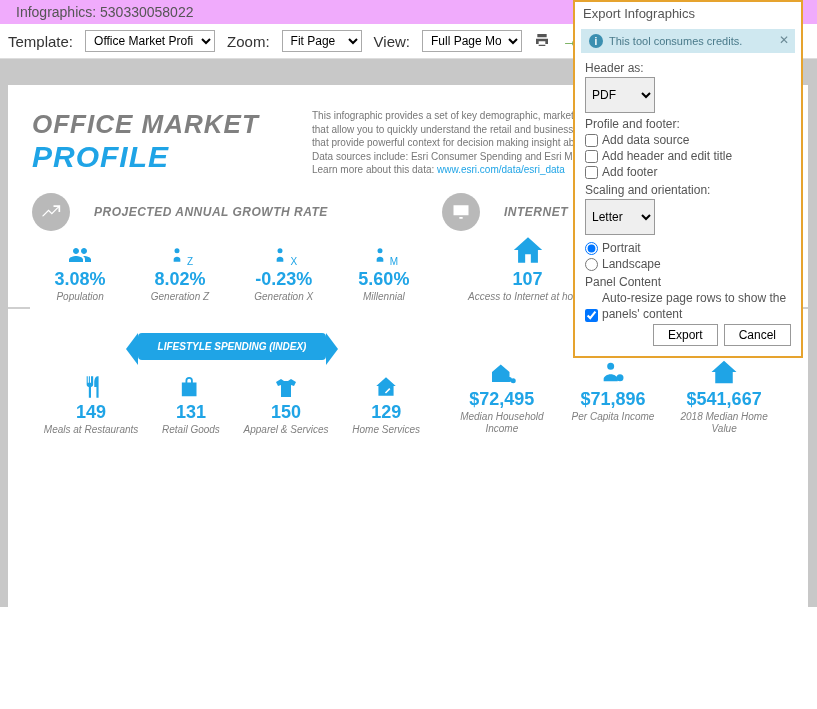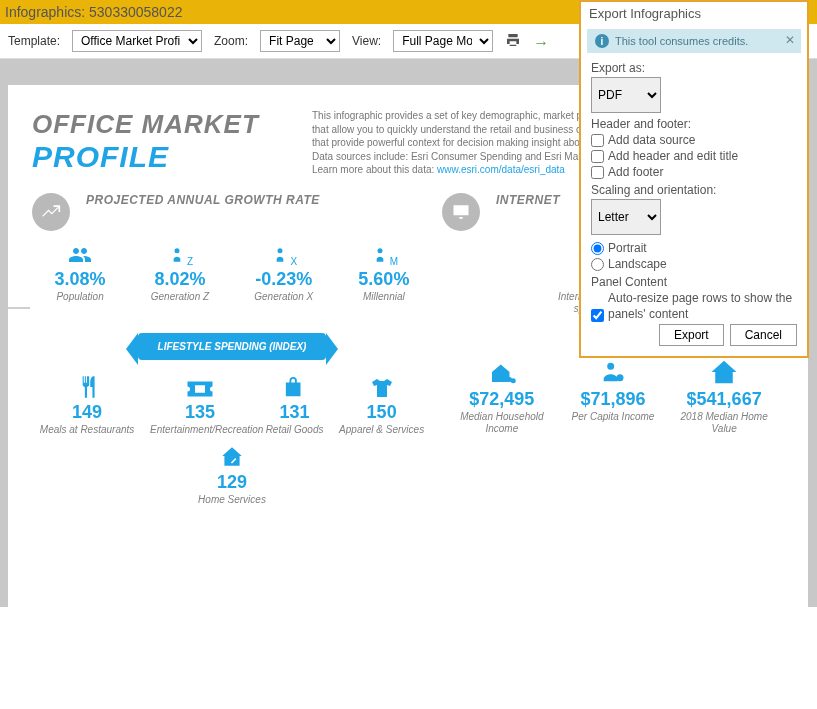--- a/index.html
+++ b/index.html
@@ -1,54 +1,54 @@
 <!DOCTYPE html>
 <html><head>
 <meta charset="utf-8">
 <style>
 * { box-sizing: border-box; margin: 0; padding: 0; }
 body { font-family: "Segoe UI", Arial, sans-serif; font-size: 12px; background: #fff; width: 817px; height: 709px; overflow: hidden; position: relative; }
-.title-bar { background: #eab308; padding: 4px 5px; font-size: 14px; color: #555; }
+.title-bar { background: #f0abfc; padding: 4px 16px; font-size: 14px; color: #555; }
 .toolbar { background: #fff; padding: 6px 8px; display: flex; align-items: center; gap: 12px; border-bottom: 1px solid #ddd; }
-.toolbar label { font-size: 12px; color: #333; }
+.toolbar label { font-size: 15px; color: #333; }
 .toolbar select { font-size: 12px; padding: 2px 4px; border: 1px solid #aaa; background: #fff; min-width: 80px; }
 .tb-sel-template { width: 130px; }
 .tb-sel-zoom { width: 70px; }
 .tb-sel-view { width: 100px; }
 .tb-icon { cursor: pointer; color: #555; font-size: 14px; }
 .tb-arrow { color: #5a9e3b; font-size: 16px; font-weight: bold; }
 .canvas-bg { background: #c8c8c8; height: 548px; padding: 26px 8px 0 8px; }
 .page { background: #fff; width: 800px; height: 610px; position: relative; overflow: hidden; padding: 24px 24px 0 24px; }
 .hdr-row { display: flex; gap: 20px; margin-bottom: 16px; }
 .hdr-title { flex: 0 0 260px; }
 .hdr-title .l1 { font-size: 26px; font-weight: 800; font-style: italic; color: #808080; letter-spacing: 1px; }
 .hdr-title .l2 { font-size: 30px; font-weight: 800; font-style: italic; color: #1fa4e6; letter-spacing: 1px; }
 .hdr-desc { flex: 1; font-size: 10px; color: #777; line-height: 1.35; }
 .hdr-desc a { color: #1fa4e6; text-decoration: none; }
 .sec-row { display: flex; gap: 10px; margin-bottom: 10px; }
 .sec-box { position: relative; }
 .sec-left { flex: 0 0 400px; }
 .sec-right { flex: 1; }
-.sec-hdr { display: flex; gap: 16px; }
+.sec-hdr { display: flex; align-items: center; gap: 24px; }
 .sec-icon { width: 38px; height: 38px; border-radius: 50%; background: #b9b9b9; display: flex; align-items: center; justify-content: center; color: #fff; font-size: 16px; }
 .sec-icon svg { width: 20px; height: 20px; fill: #fff; }
 .sec-title { font-size: 12px; font-weight: 700; font-style: italic; color: #808080; letter-spacing: 0.5px; }
 .pill { background: #1fa4e6; color: #fff; font-size: 10px; font-weight: 700; font-style: italic; padding: 8px 20px; border-radius: 4px; display: inline-block; position: relative; }
 .pill::before, .pill::after { content: ""; position: absolute; top: 0; width: 0; height: 0; border-top: 16px solid transparent; border-bottom: 16px solid transparent; }
 .pill::before { left: -12px; border-right: 12px solid #1fa4e6; }
 .pill::after { right: -12px; border-left: 12px solid #1fa4e6; }
 .stats { display: flex; flex-wrap: wrap; justify-content: space-around; margin-top: 6px; }
 .stat { text-align: center; color: #1fa4e6; display: flex; flex-direction: column; align-items: center; margin: 4px 6px; }
 .stat .ic { height: 26px; display: flex; align-items: flex-end; justify-content: center; color: #1fa4e6; }
 .stat .ic svg { fill: #1fa4e6; }
 .stat .val { font-size: 18px; font-weight: 700; margin-top: 2px; }
 .stat .lbl { font-size: 10px; color: #808080; margin-top: 1px; line-height: 1.2; max-width: 100px; font-style: italic; }
 .subscript { font-size: 10px; vertical-align: sub; }
 .deco-line { position: absolute; background: #cfcfcf; height: 2px; }
-.export-panel { position: absolute; top: 0; right: 8px; width: 230px; background: #fff; border: 2px solid #e6a32e; z-index: 50; font-size: 12px; }
+.export-panel { position: absolute; top: 0; right: 14px; width: 230px; background: #fff; border: 2px solid #e6a32e; z-index: 50; font-size: 12px; }
 .ep-title { padding: 4px 8px; color: #555; font-size: 13px; }
 .ep-info { background: #cfe8f0; color: #4a7a8a; padding: 5px 8px; margin: 4px 6px 8px 6px; display: flex; align-items: center; gap: 6px; position: relative; font-size: 11px; }
 .ep-info .close { position: absolute; right: 6px; top: 4px; color: #6b8a96; cursor: pointer; font-size: 12px; }
 .ep-body { padding: 0 10px 10px 10px; color: #555; }
 .ep-body label { display: block; margin: 4px 0 2px 0; }
 .ep-body select { width: 70px; border: 1px solid #999; padding: 9px 2px; font-size: 12px; }
 .ep-chk { display: flex; align-items: center; gap: 4px; margin: 2px 0 2px 0; }
 .ep-chk input { margin: 0; }
 .ep-radio { display: flex; align-items: center; gap: 4px; margin: 2px 0; }
 .ep-btns { display: flex; justify-content: flex-end; gap: 6px; }
@@ -154,20 +154,29 @@
               <svg viewBox="0 0 24 24">
                 <path d="M3 4h18v12H3V4zm7 14h4v2h-4v-2z"></path>
               </svg>
             </div>
           <div class="sec-title">INTERNET</div>
         </div>
         <div class="stats">
           <div class="stat" style="flex:1">
             <div class="ic">
                 <svg width="34" height="34" viewBox="0 0 24 24">
+                  <path d="M12 3l10 9h-3v9h-5v-6h-4v6H5v-9H2l10-9z"></path>
+                </svg>
+              </div>
+            <div class="val">107</div>
+            <div class="lbl" style="max-width:130px">Access to Internet at home</div>
+          </div>
+          <div class="stat" style="flex:1">
+            <div class="ic">
+                <svg width="34" height="34" viewBox="0 0 24 24">
                   <path d="M12 4a10 10 0 00-8 16l3-3a6 6 0 1110 0l3 3A10 10 0 0012 4zm0 4l-1 6h2l-1-6z"></path>
                 </svg>
               </div>
             <div class="val">109</div>
             <div class="lbl" style="max-width:130px">Internet at home via high speed connection</div>
           </div>
         </div>
       </div>
     </div>
 
@@ -178,29 +187,20 @@
         </div>
         <div class="stats">
           <div class="stat">
             <div class="ic">
                 <svg width="26" height="26" viewBox="0 0 24 24">
                   <path d="M8 2v8c0 1 1 2 2 2v10h2V12c1 0 2-1 2-2V2h-2v6h-1V2h-1v6H9V2H8zm10 0c-2 0-3 3-3 6v4h2v10h2V2h-1z"></path>
                 </svg>
               </div>
             <div class="val">149</div>
             <div class="lbl">Meals at Restaurants</div>
-          </div>
-          <div class="stat">
-            <div class="ic">
-                <svg width="30" height="22" viewBox="0 0 24 16">
-                  <path d="M2 2h20v4a2 2 0 000 4v4H2v-4a2 2 0 000-4V2zm6 3v6h8V5H8z"></path>
-                </svg>
-              </div>
-            <div class="val">135</div>
-            <div class="lbl">Entertainment/Recreation</div>
           </div>
           <div class="stat">
             <div class="ic">
                 <svg width="22" height="26" viewBox="0 0 24 24">
                   <path d="M6 7V5a4 4 0 018 0v2h4v15H2V7h4zm2 0h4V5a2 2 0 00-4 0v2z"></path>
                 </svg>
               </div>
             <div class="val">131</div>
             <div class="lbl">Retail Goods</div>
           </div>
@@ -262,24 +262,24 @@
 </div>
 
 <div class="export-panel">
   <div class="ep-title">Export Infographics</div>
   <div class="ep-info">
     <span style="display:inline-flex;width:14px;height:14px;border-radius:50%;background:#3b8fb0;color:#fff;align-items:center;justify-content:center;font-size:10px;font-weight:bold">i</span>
     <span>This tool consumes credits.</span>
     <span class="close">✕</span>
   </div>
   <div class="ep-body">
-    <label>Export as:</label>
+    <label>Header as:</label>
     <select><option>PDF</option></select>
 
-    <label>Header and footer:</label>
+    <label>Profile and footer:</label>
     <div class="ep-chk">
         <input type="checkbox" style="">
         <span>Add data source</span>
       </div>
     <div class="ep-chk">
         <input type="checkbox" style="">
         <span>Add header and edit title</span>
       </div>
     <div class="ep-chk">
         <input type="checkbox" style="">

